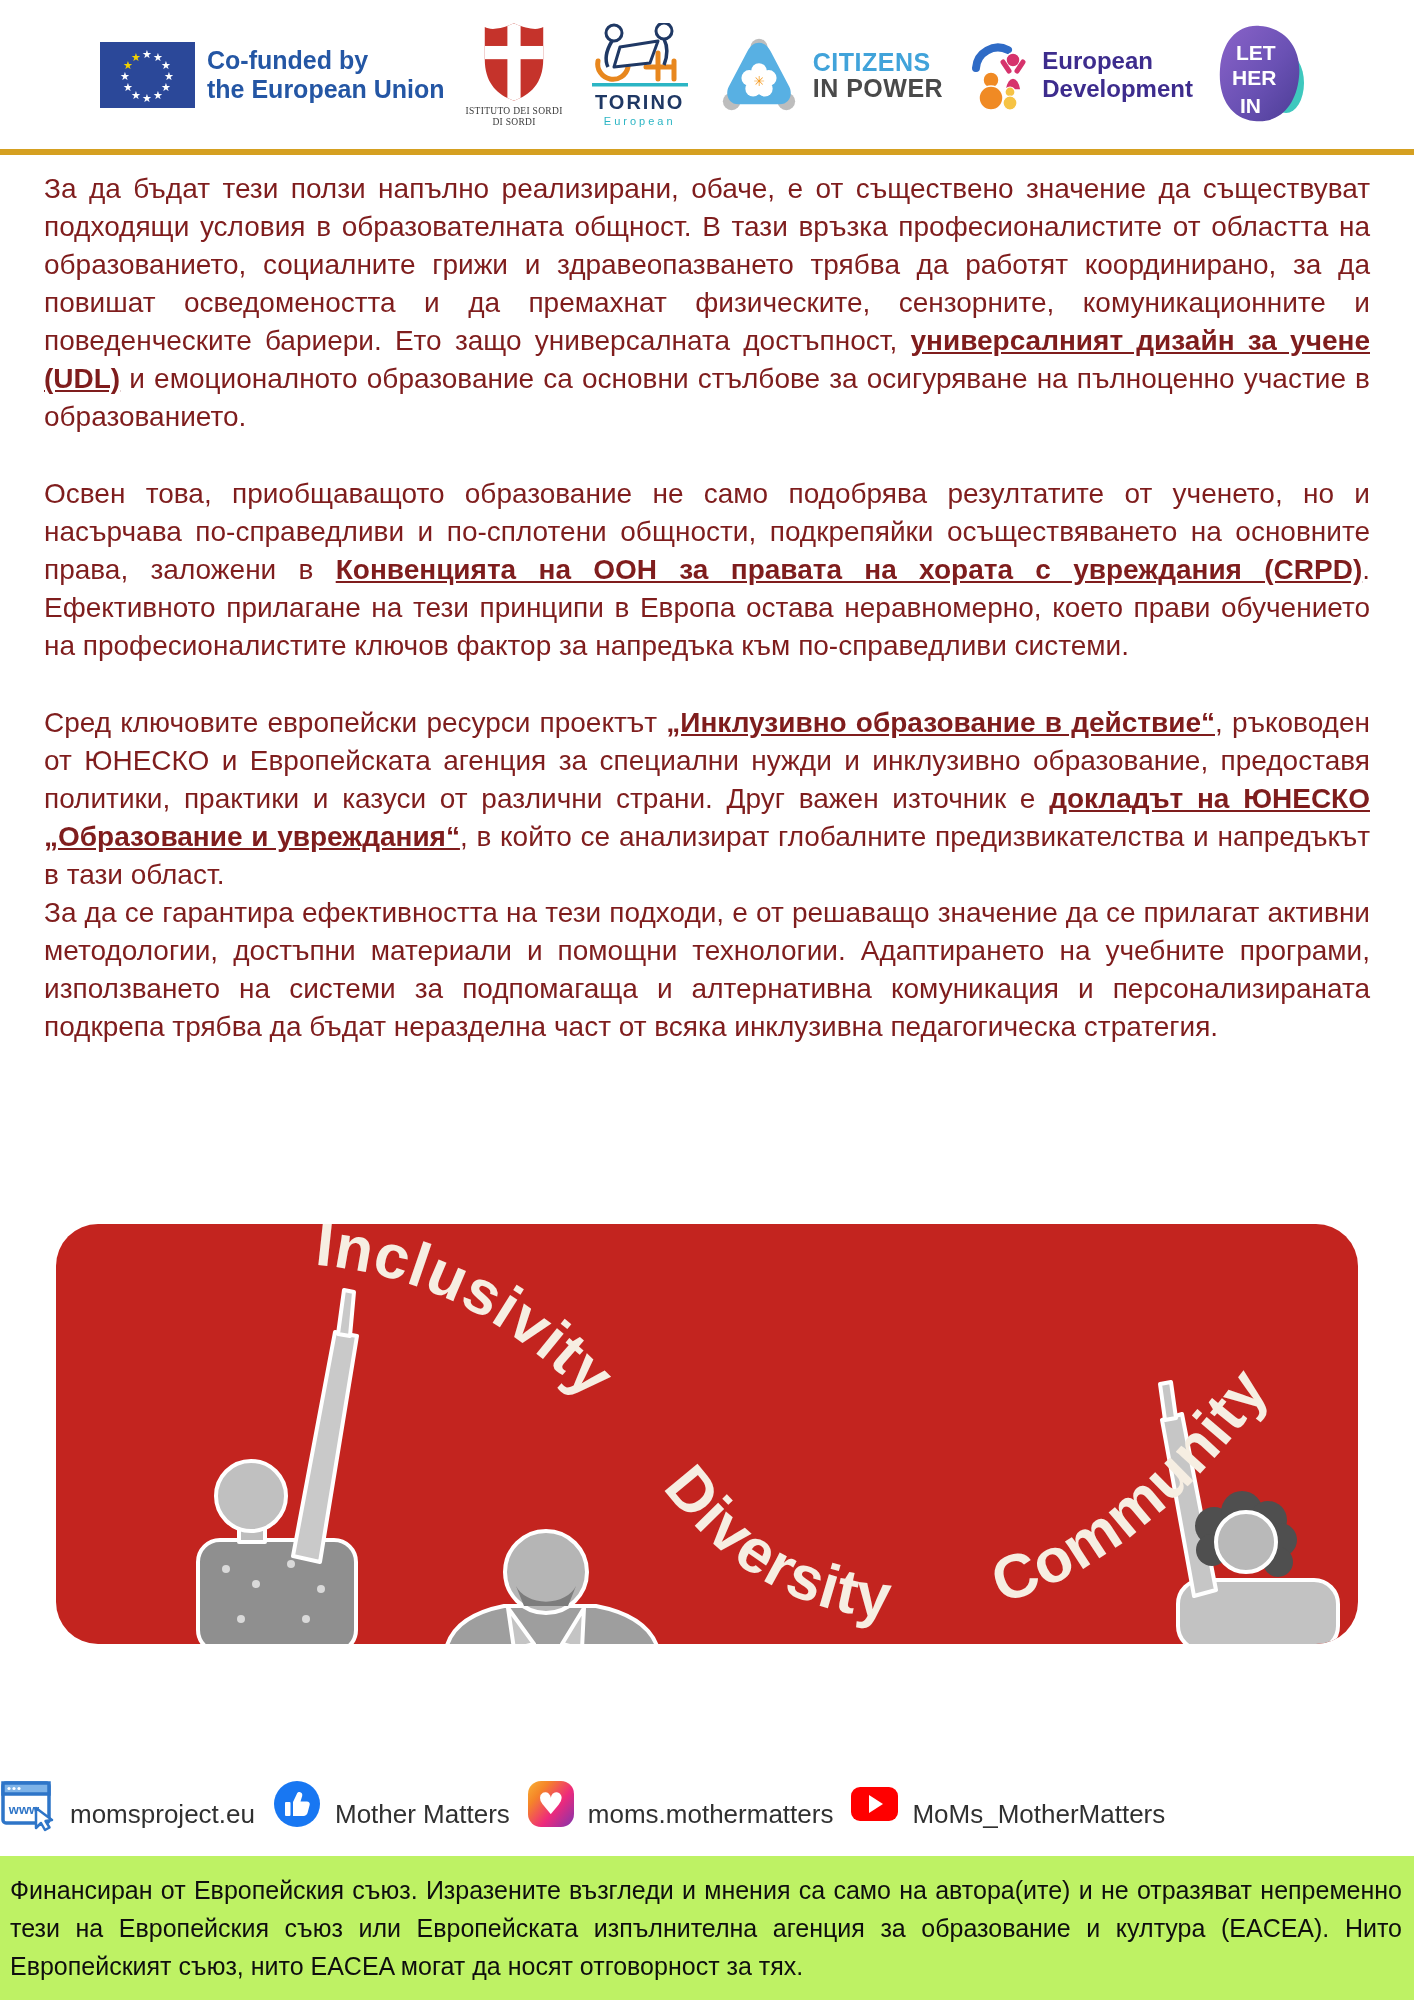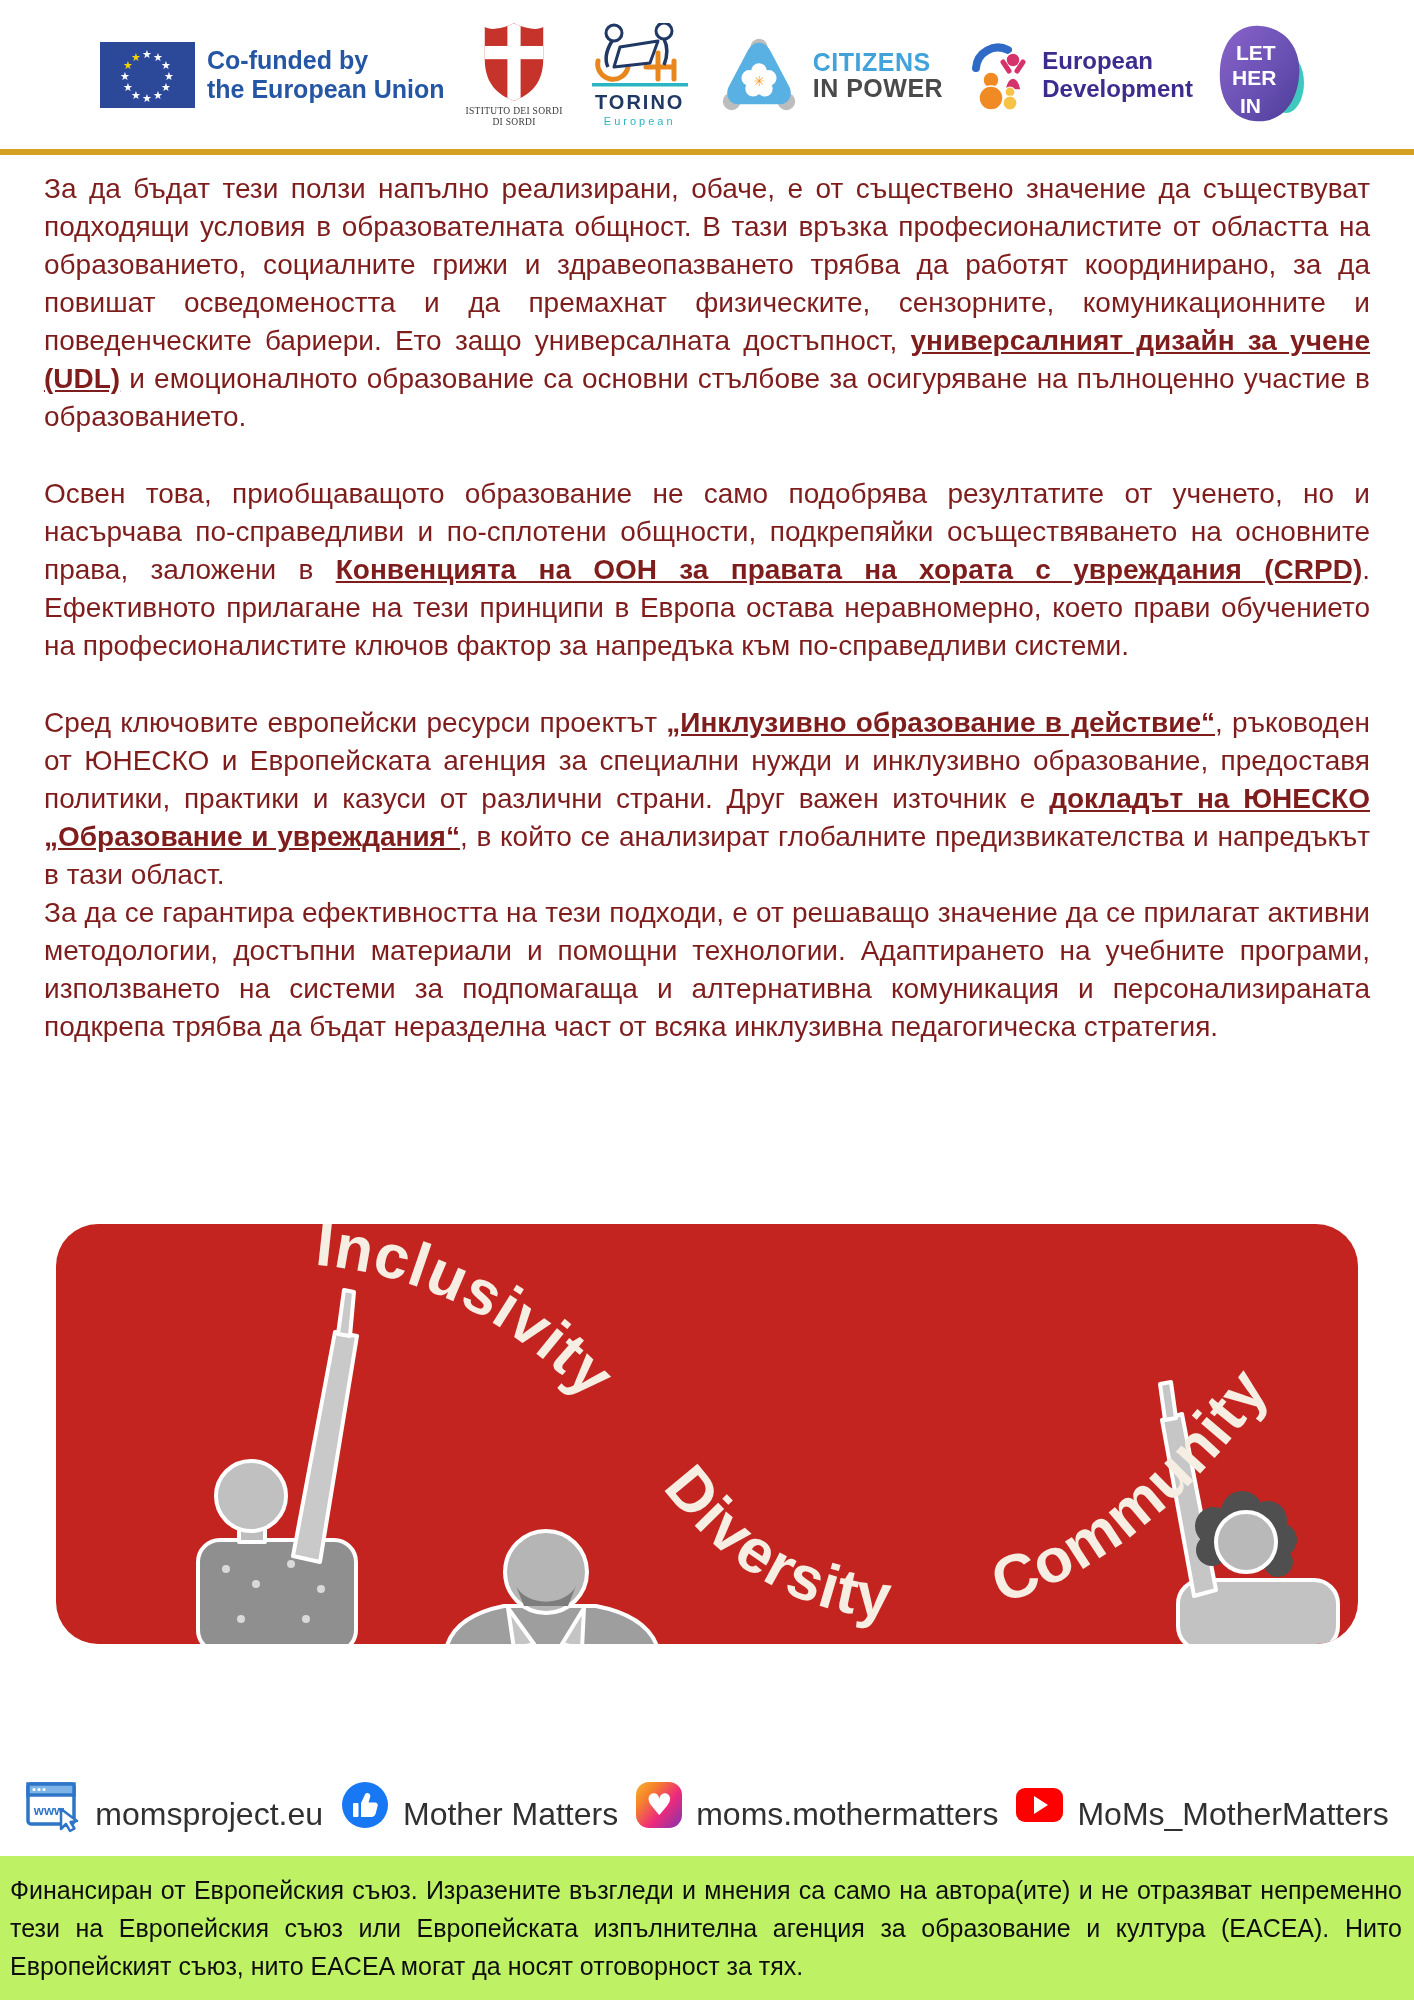--- a/index.html
+++ b/index.html
@@ -34,24 +34,24 @@
   .article p.tight2{margin-bottom:0;}
   .bu{font-weight:bold;text-decoration:underline;}
   
   .banner{
     width:1302px;height:420px;margin:0 auto;border-radius:42px;overflow:hidden;
     background:#C3241F;position:relative;
   }
   .banner svg{display:block;}
   
   .footer-links{
-    margin-top:132px;display:flex;align-items:center;justify-content:center;gap:18px;
+    margin-top:132px;display:flex;align-items:center;justify-content:flex-start;gap:18px;
   }
   .flink{display:flex;align-items:center;gap:14px;}
-  .flink .lbl{font-size:32px;color:#303030;margin-top:20px;}
+  .flink .lbl{font-size:26px;color:#303030;margin-top:20px;}
   .ig-badge{
     width:46px;height:46px;border-radius:13px;
     background:linear-gradient(130deg,#F9B234 0%,#F58529 25%,#EE2A7B 60%,#8134AF 100%);
     display:flex;align-items:center;justify-content:center;
   }
   .ig-heart{color:#ffffff;font-size:30px;line-height:1;font-family:"DejaVu Sans",sans-serif;}
   .yt-badge{
     width:47px;height:34px;border-radius:9px;background:#FF0000;
     display:flex;align-items:center;justify-content:center;
   }

